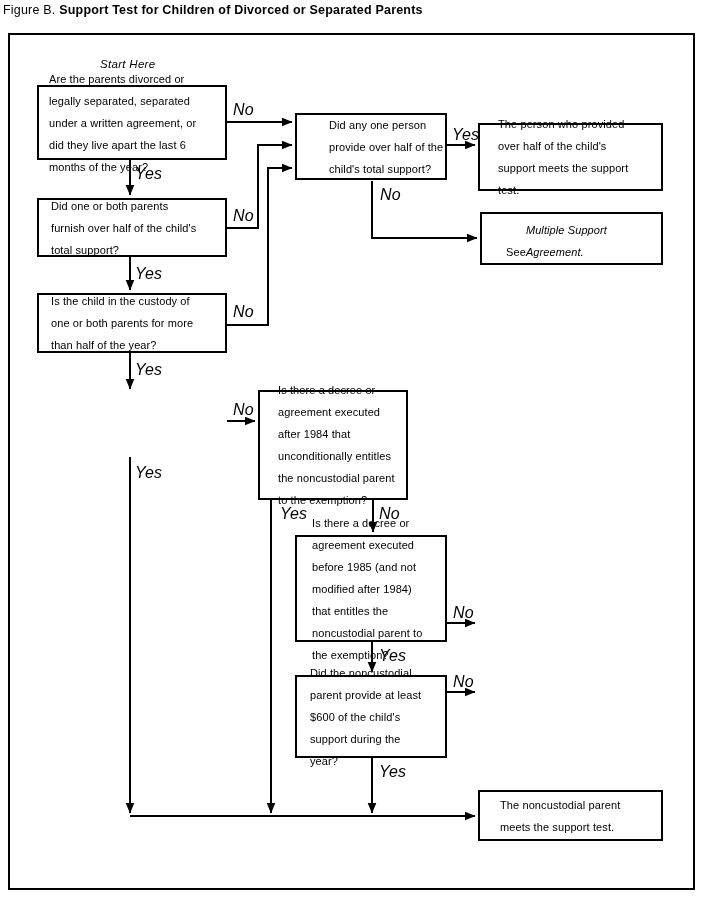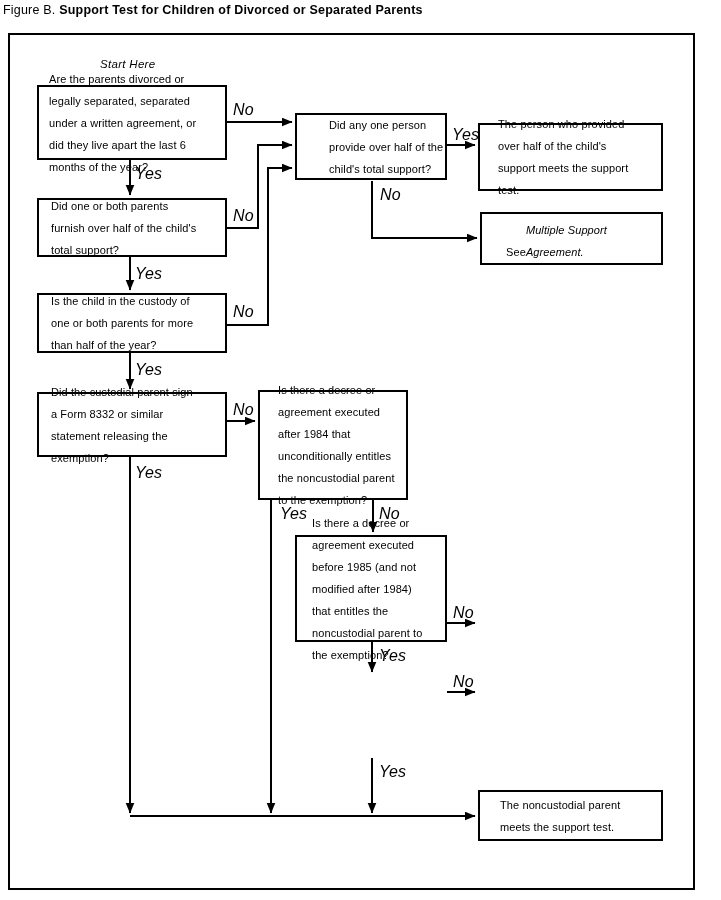--- a/index.html
+++ b/index.html
@@ -96,26 +96,20 @@
 one or both parents for more
 than half of the year?</span>
   </div>
 
   <div class="box" style="left:37px;top:198px;width:190px;height:59px;padding-left:12px;">
     <span>Did one or both parents
 furnish over half of the child's
 total support?</span>
   </div>
 
-  <div class="box" style="left:37px;top:392px;width:190px;height:65px;padding-left:12px;">
-    <span>Did the custodial parent sign
-a Form 8332 or similar
-statement releasing the
-exemption?</span>
-  </div>
 
   <div class="box" style="left:295px;top:113px;width:152px;height:67px;padding-left:32px;">
     <span>Did any one person
 provide over half of the
 child's total support?</span>
   </div>
 
   <div class="box" style="left:258px;top:390px;width:150px;height:110px;padding-left:18px;">
     <span>Is there a decree or
 agreement executed
@@ -128,20 +122,27 @@
   <div class="box" style="left:295px;top:535px;width:152px;height:107px;padding-left:15px;">
     <span>Is there a decree or
 agreement executed
 before 1985 (and not
 modified after 1984)
 that entitles the
 noncustodial parent to
 the exemption?</span>
   </div>
 
+  <div class="box" style="left:295px;top:675px;width:152px;height:83px;padding-left:13px;">
+    <span>Did the noncustodial
+parent provide at least
+$600 of the child's
+support during the
+year?</span>
+  </div>
 
   <div class="box" style="left:478px;top:123px;width:185px;height:68px;padding-left:18px;">
     <span>The person who provided
 over half of the child's
 support meets the support
 test.</span>
   </div>
 
   <div class="box" style="left:480px;top:212px;width:183px;height:53px;padding-left:24px;align-items:flex-end;">
     <span>See</span> <i>Multiple Support

